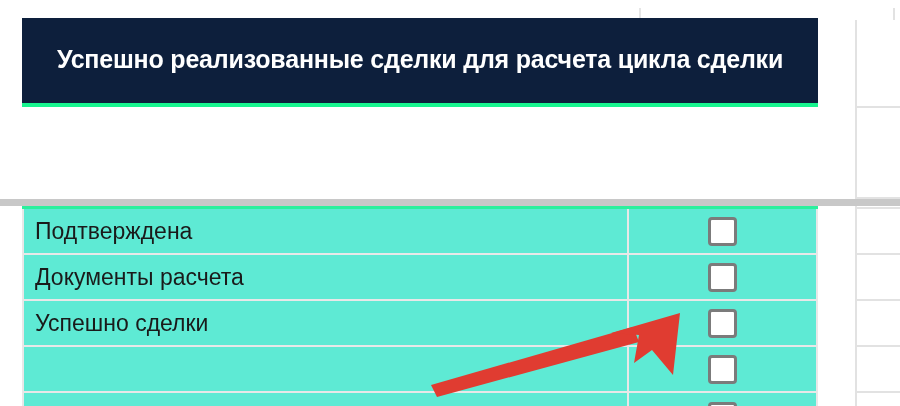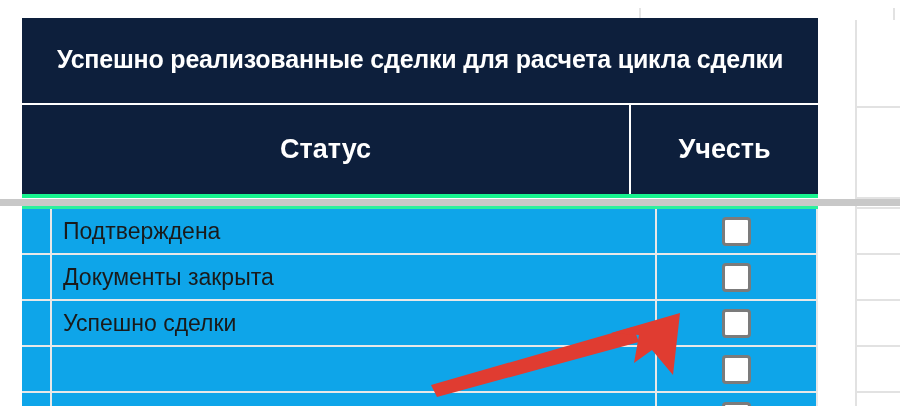--- a/index.html
+++ b/index.html
@@ -111,22 +111,21 @@
     position: absolute;
     left: 22px;
     top: 201px;
     width: 796px;
   }
   .data-row {
     display: flex;
     height: 46px;
     border-bottom: 2px solid #e8e8e8;
     box-sizing: border-box;
-    background: #0ea5e9;
-    padding-left: 28px;
+    background: #5eead4;
   }
   .data-row:last-child {
     border-bottom: none;
   }
   .cell-status {
     width: 607px;
     box-sizing: border-box;
     border-left: 2px solid #e8e8e8;
     border-right: 2px solid #e8e8e8;
     display: flex;
@@ -198,41 +197,36 @@
 <body>
 
 <div id="canvas">
 
   <div id="faint-vline"></div>
 
   <div id="table">
 
     <div class="title-cell">Успешно реализованные сделки для расчета цикла сделки</div>
 
-    <div class="head-row">
-      <div class="head-status">Статус</div>
-      <div class="head-sep"></div>
-      <div class="head-check">Учесть</div>
-    </div>
 
     <div class="accent-line"></div>
   </div>
 
   <div id="gray-bar"></div>
   <div class="accent-line-2"></div>
 
   <div class="body-rows" id="body-rows">
       <div class="data-row">
         <div class="cell-status">Подтверждена</div>
         <div class="cell-check">
           <div class="checkbox"></div>
         </div>
       </div>
       <div class="data-row">
-        <div class="cell-status">Документы закрыта</div>
+        <div class="cell-status">Документы расчета</div>
         <div class="cell-check">
           <div class="checkbox"></div>
         </div>
       </div>
       <div class="data-row">
         <div class="cell-status">Успешно сделки</div>
         <div class="cell-check">
           <div class="checkbox"></div>
         </div>
       </div>

